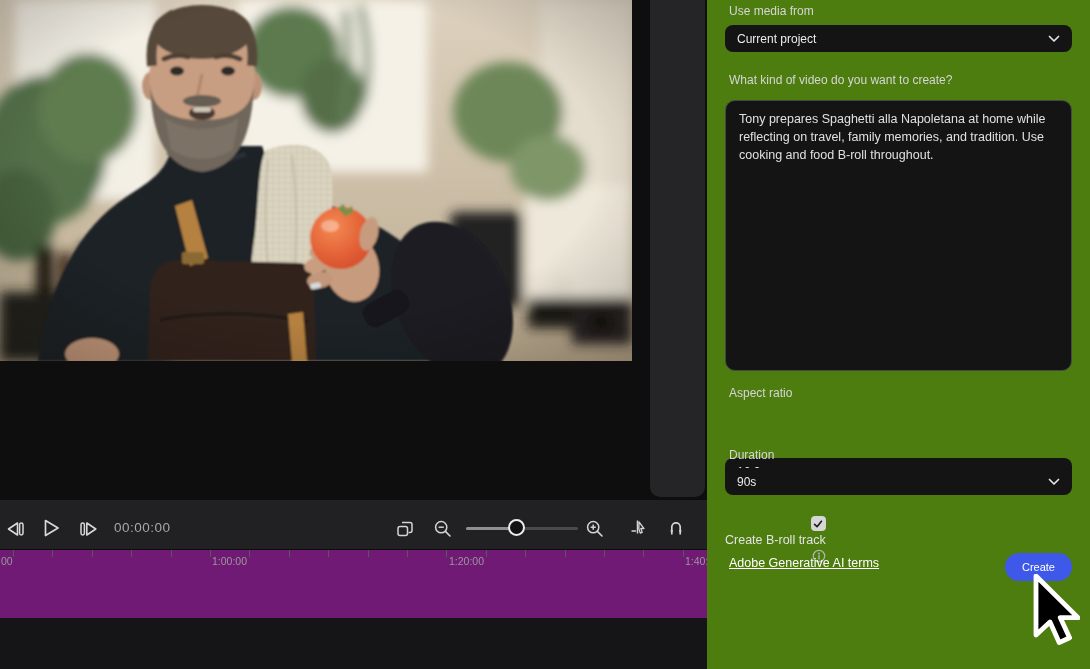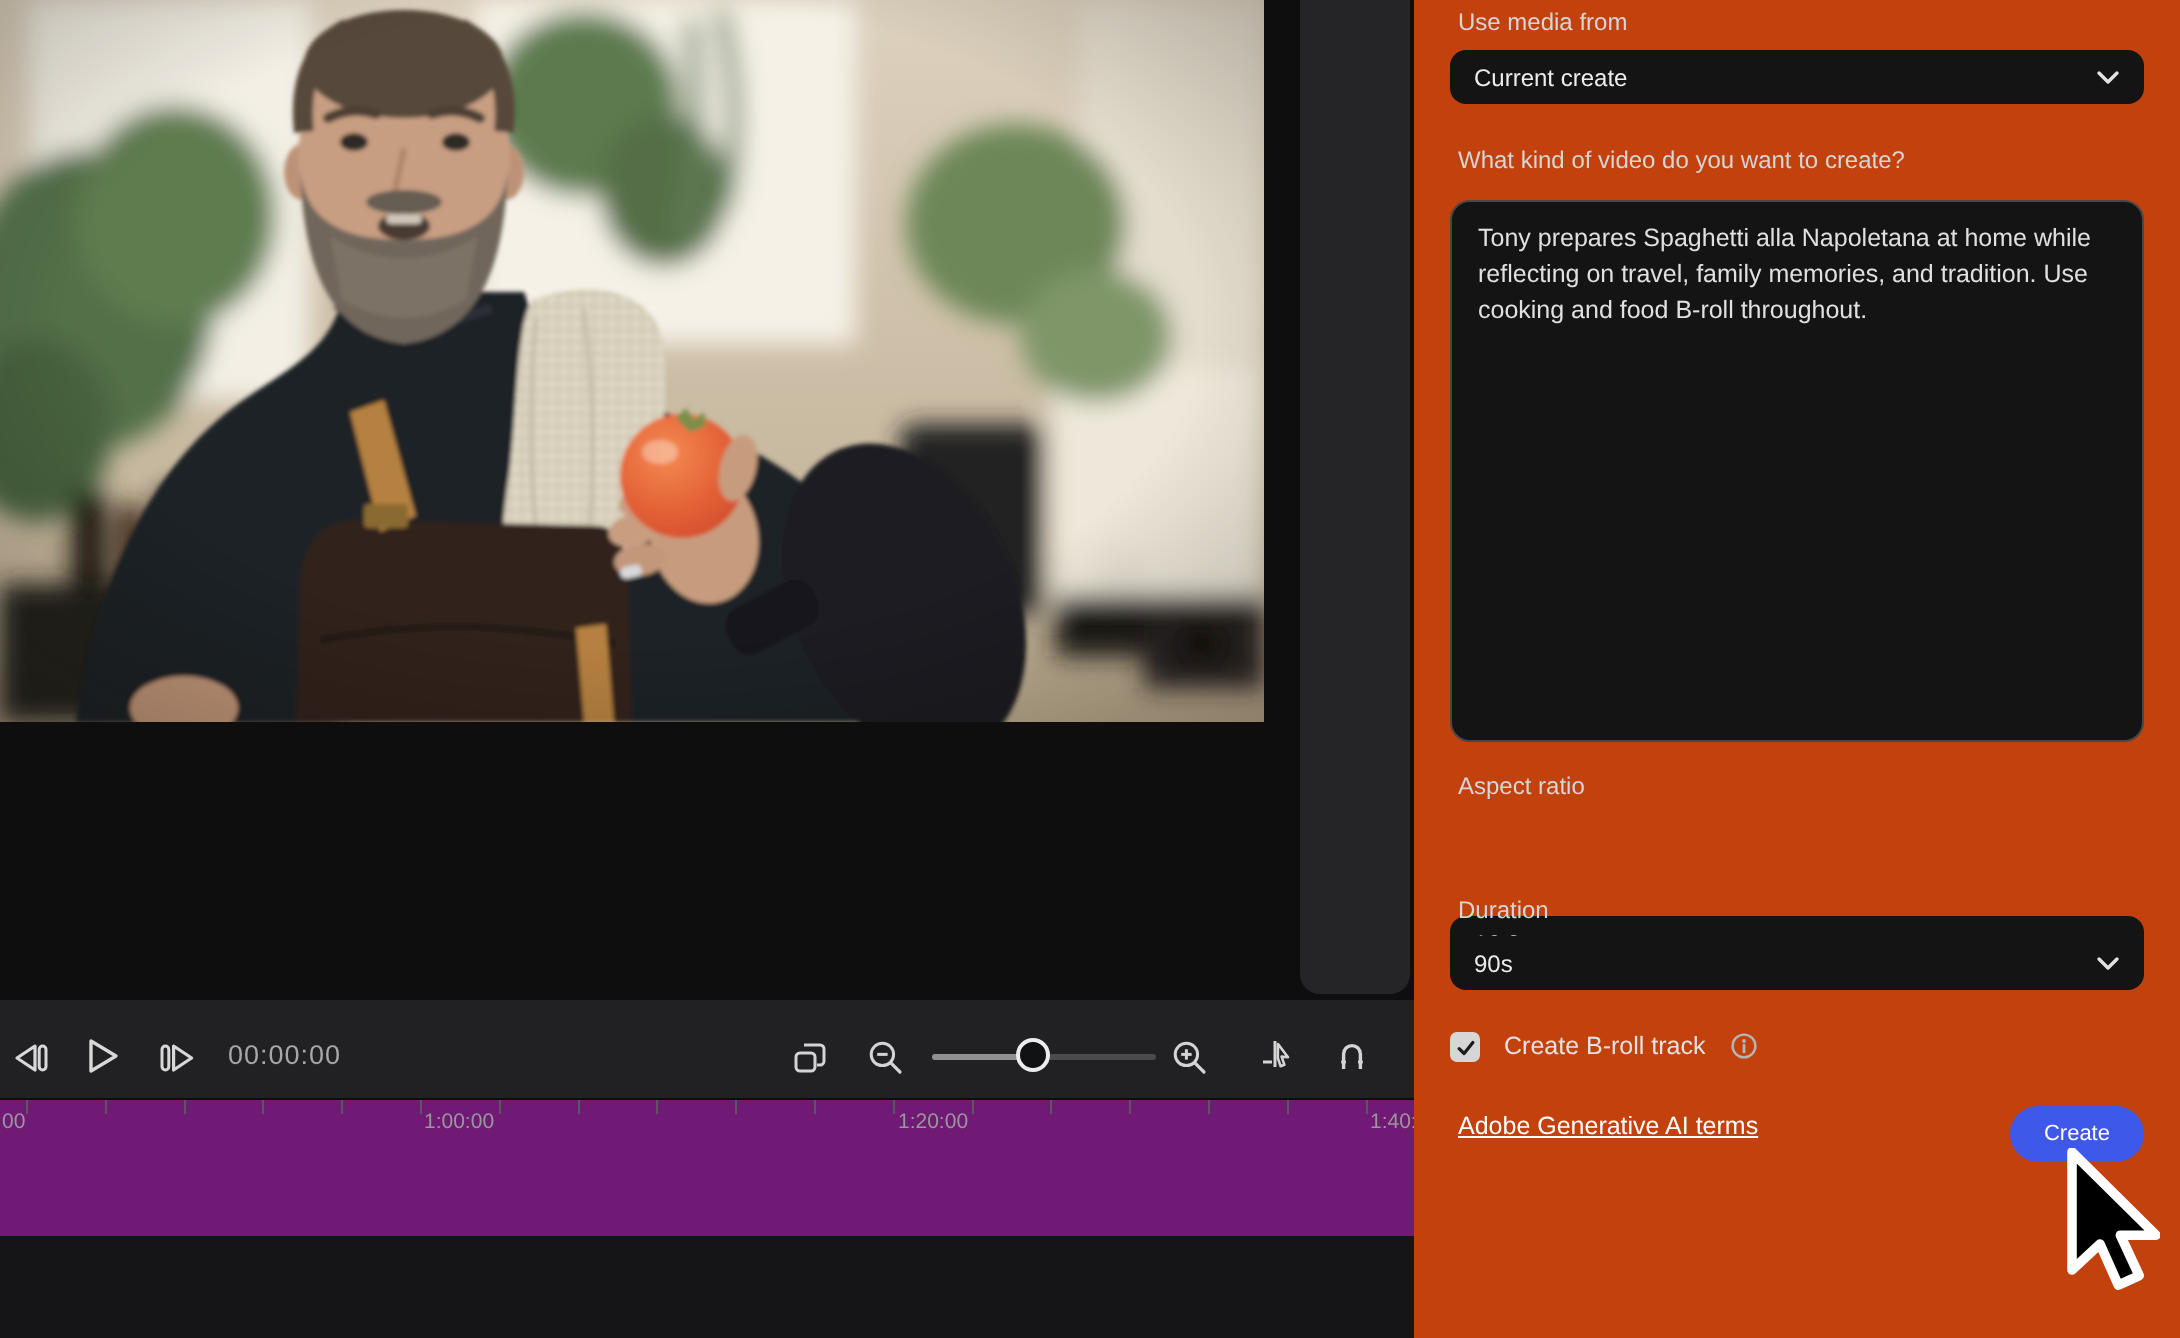--- a/index.html
+++ b/index.html
@@ -21,29 +21,29 @@
   .icon-btn{position:absolute;display:flex;align-items:center;justify-content:center;width:24px;height:24px;cursor:default;}
   .icon-btn svg{display:block;}
   .timecode{position:absolute;left:114px;top:520px;font-size:13.5px;color:#a7a7aa;letter-spacing:.5px;}
   .zoom-slider{position:absolute;left:466px;top:519px;width:112px;height:18px;}
   .zoom-slider .track{position:absolute;left:0;top:8px;width:100%;height:3px;border-radius:2px;background:#4a4a4d;}
   .zoom-slider .fill{position:absolute;left:0;top:8px;height:3px;border-radius:2px;background:#8f8f92;}
   .zoom-slider .handle{position:absolute;top:0;width:17px;height:17px;margin-left:-8px;border-radius:50%;
      background:#111214;border:2.5px solid #ececec;}
 
   
-  .right-panel{position:absolute;left:707px;top:0;width:383px;height:669px;background:#c2410c;}
+  .right-panel{position:absolute;left:707px;top:0;width:383px;height:669px;background:#4d7c0f;}
   .field-label{position:absolute;left:22px;font-size:12px;color:#d6d6d6;}
   .select{position:absolute;left:18px;width:347px;height:27px;background:#141415;border-radius:8px;
      display:flex;align-items:center;justify-content:space-between;padding:0 12px;cursor:default;}
   .select .val{font-size:12px;color:#ececec;}
   .prompt-box{position:absolute;left:18px;top:100px;width:347px;height:271px;background:#141414;
      border:1px solid #474747;border-radius:10px;color:#e0e0e0;font-size:12.5px;line-height:1.42;
      padding:10px 13px;resize:none;outline:none;}
-  .check-row{position:absolute;left:18px;top:516px;display:flex;align-items:flex-start;gap:12px;}
+  .check-row{position:absolute;left:18px;top:516px;display:flex;align-items:flex-end;gap:2px;flex-direction:column;}
   .checkbox{width:15px;height:15px;border-radius:3.5px;background:#2a2a2b;border:1.5px solid #9a9a9a;
      display:flex;align-items:center;justify-content:center;}
   .checkbox svg{display:none;}
   .checkbox.checked{background:#d6d6d6;border-color:#d6d6d6;}
   .checkbox.checked svg{display:block;}
   .check-label{font-size:12.5px;color:#e3e3e3;}
   .terms-link{position:absolute;left:22px;top:556px;font-size:12.5px;font-weight:400;color:#ffffff;
      text-decoration:underline;cursor:pointer;}
   .create-btn{position:absolute;right:18px;top:553px;height:28px;padding:0 17px;border:none;border-radius:14px;
      background:#3e59ea;color:#fff;font-size:11px;display:flex;align-items:center;cursor:pointer;}
@@ -244,21 +244,21 @@
         <div class="ruler-label" style="left: 212px;">1:00:00</div>
         <div class="ruler-label" style="left: 449px;">1:20:00</div>
         <div class="ruler-label" style="left: 685px;">1:40:0</div>
       </div>
   </div>
   <div class="bottom-strip"></div>
 
   <div class="right-panel">
     <div class="field-label" style="top:4px;">Use media from</div>
     <div class="select" style="top:25px;">
-      <span class="val">Current create</span>
+      <span class="val">Current project</span>
       <svg width="12" height="8" viewBox="0 0 12 8">
           <path d="M1.5 1.5 L6 6 L10.5 1.5" fill="none" stroke="#e2e2e2" stroke-width="1.7" stroke-linecap="round" stroke-linejoin="round"></path>
         </svg>
     </div>
 
     <div class="field-label" style="top:73px;">What kind of video do you want to create?</div>
     <textarea class="prompt-box" spellcheck="false" style="">Tony prepares Spaghetti alla Napoletana at home while reflecting on travel, family memories, and tradition. Use cooking and food B-roll throughout.</textarea>
 
     <div class="field-label" style="top:386px;">Aspect ratio</div>
     <div class="select" style="top:414px;margin-top:44px;">

